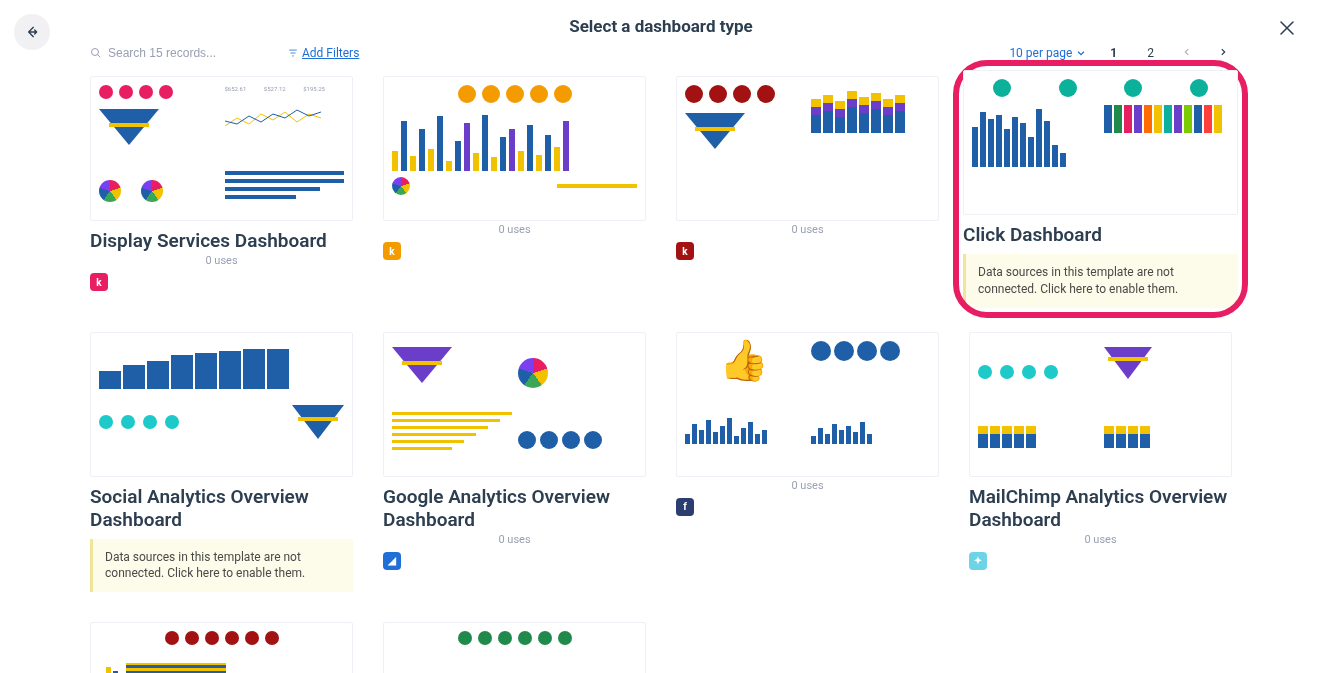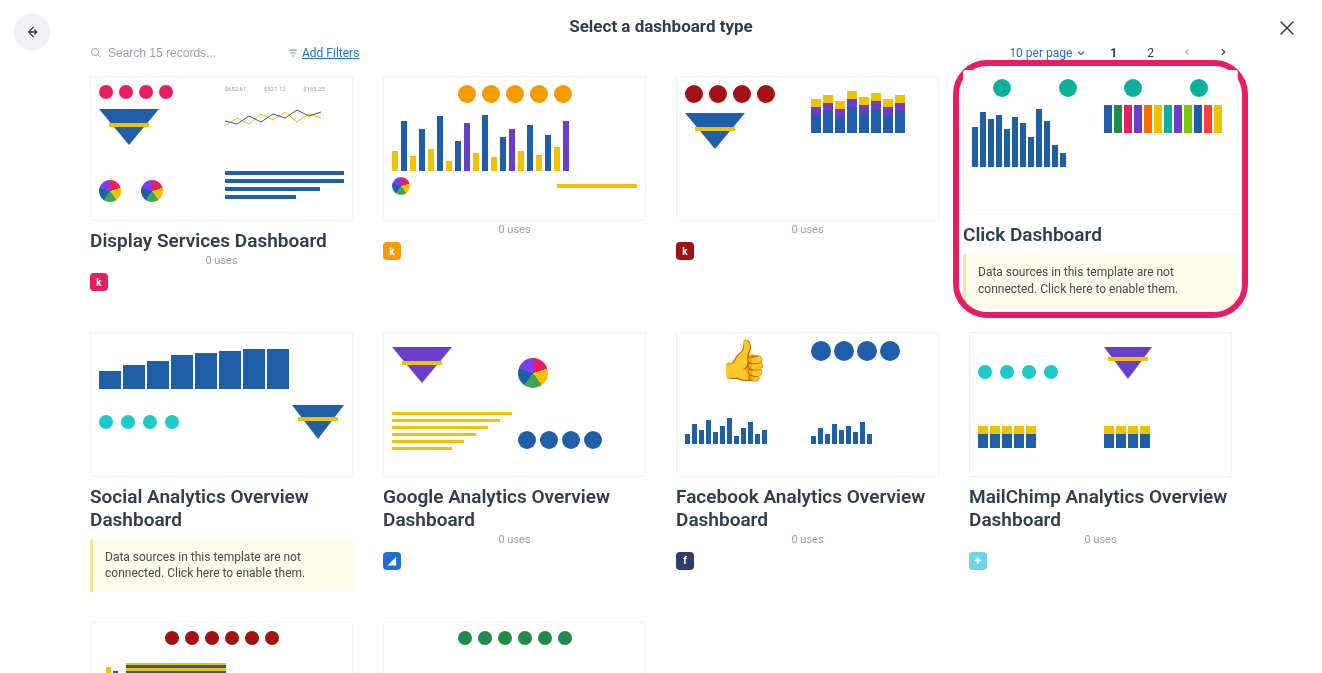--- a/index.html
+++ b/index.html
@@ -484,21 +484,20 @@
             <div style="height:10px;"></div>
           <div style="height:20px;"></div>
             <div style="height:14px;"></div>
             <div style="height:18px;"></div>
           <div style="height:12px;"></div>
             <div style="height:22px;"></div>
             <div style="height:10px;"></div>
         </div>
       </div>
     </div>
-    <div class="card-title">Facebook Analytics Overview Dashboard</div>
     <div class="card-uses">0 uses</div>
     <div class="card-badge" style="background:#2c3e70;">f</div>
   </div>
 
   <div class="card">
     <div class="thumb">
       <div class="grid2">
         <div class="row">
             <div class="dot cyan"></div>
             <div class="dot cyan"></div>

